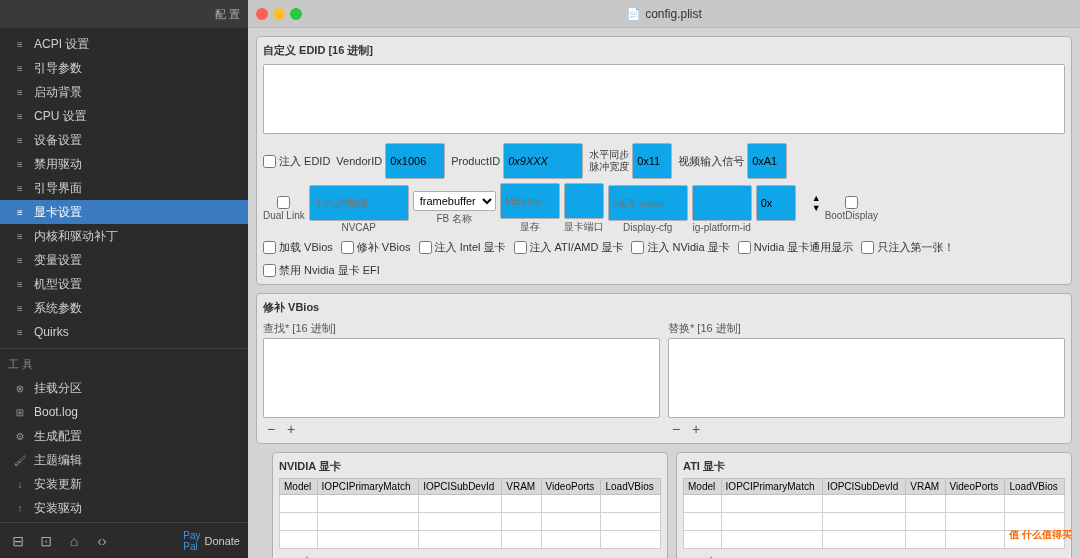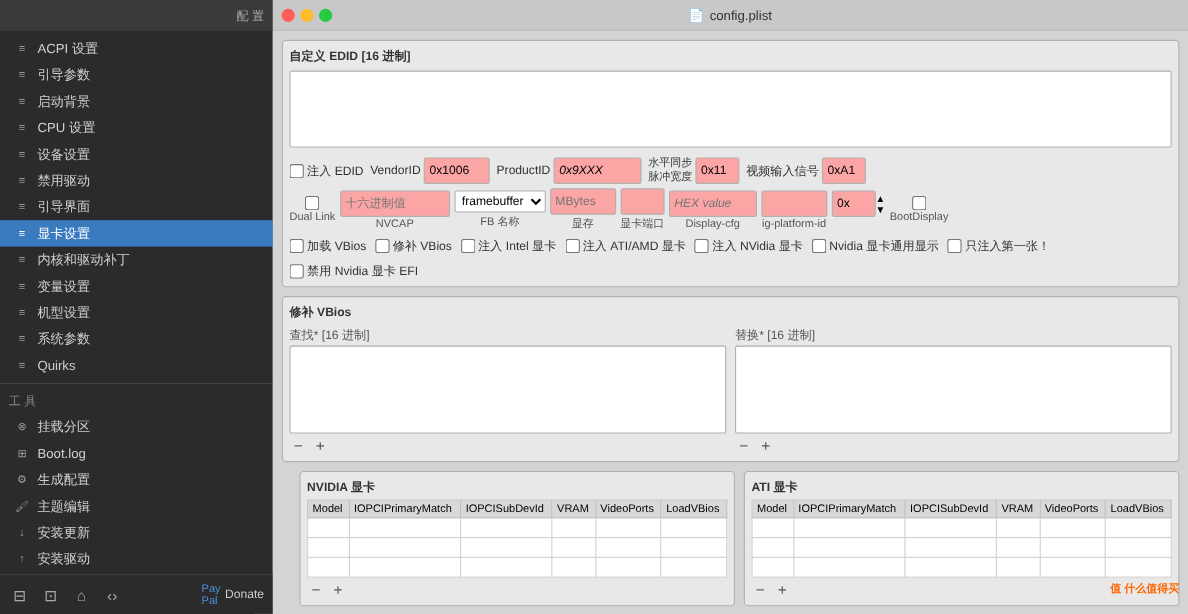--- a/index.html
+++ b/index.html
@@ -194,24 +194,24 @@
       gap: 3px;
     }
 
     .input-group label {
       font-size: 11px;
       color: #333;
       white-space: nowrap;
     }
 
     .text-input {
-      height: 24px;
+      height: 36px;
       border: 1px solid #b0b0b0;
       border-radius: 2px;
-      background: #fca5a5;
+      background: #0ea5e9;
       font-size: 11px;
       padding: 0 4px;
     }
 
     .text-input-sm { width: 60px; }
     .text-input-md { width: 80px; font-style: italic; }
     .text-input-xs { width: 40px; }
 
     .fb-row {
       display: flex;
@@ -562,21 +562,21 @@
         </div>
         <div class="fb-col">
           <input type="text" class="text-input text-input-md" placeholder="HEX value" style="">
           <div class="fb-col-label">Display-cfg</div>
         </div>
         <div class="fb-col">
           <input type="text" class="text-input text-input-sm" style="">
           <div class="fb-col-label">ig-platform-id</div>
         </div>
         <div class="fb-col">
-          <div style="display:flex;align-items:center;">
+          <div style="display:flex;align-items:center;gap:16px;">
             <input type="text" class="text-input text-input-xs" value="0x" style="">
             <div style="display:flex;flex-direction:column;font-size:9px;cursor:pointer;">
               <span>▲</span>
               <span>▼</span>
             </div>
           </div>
           <div class="fb-col-label">&nbsp;</div>
         </div>
         <div class="fb-col">
           <input type="checkbox" style="">

